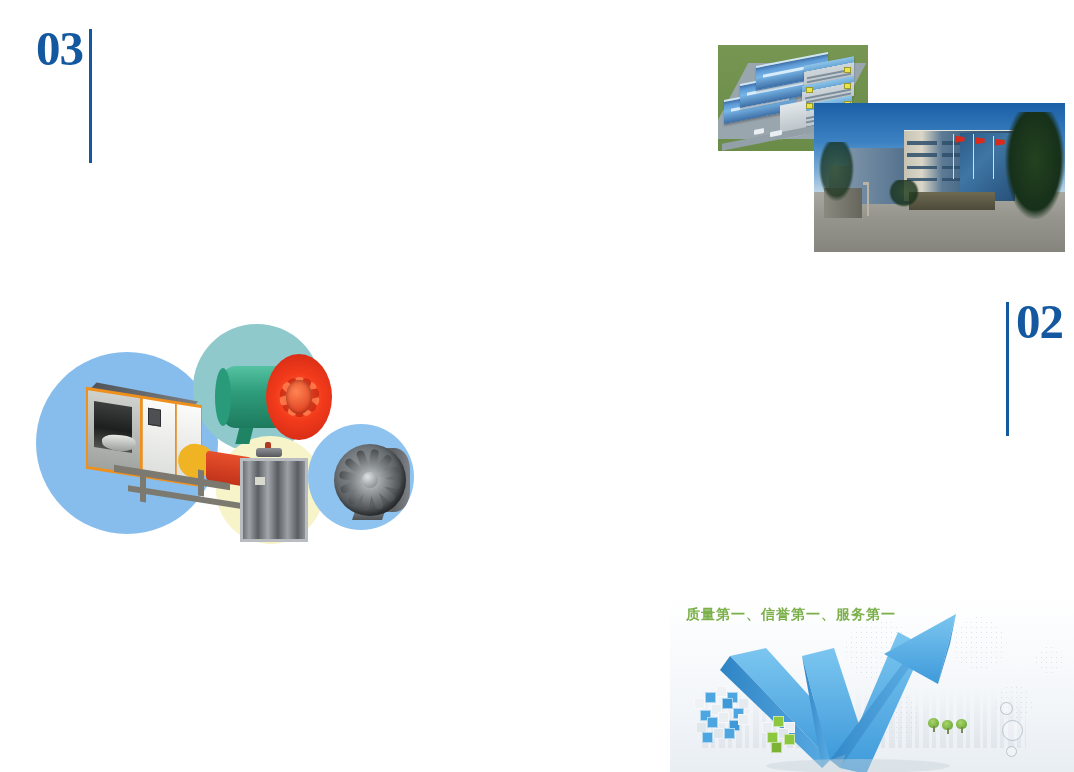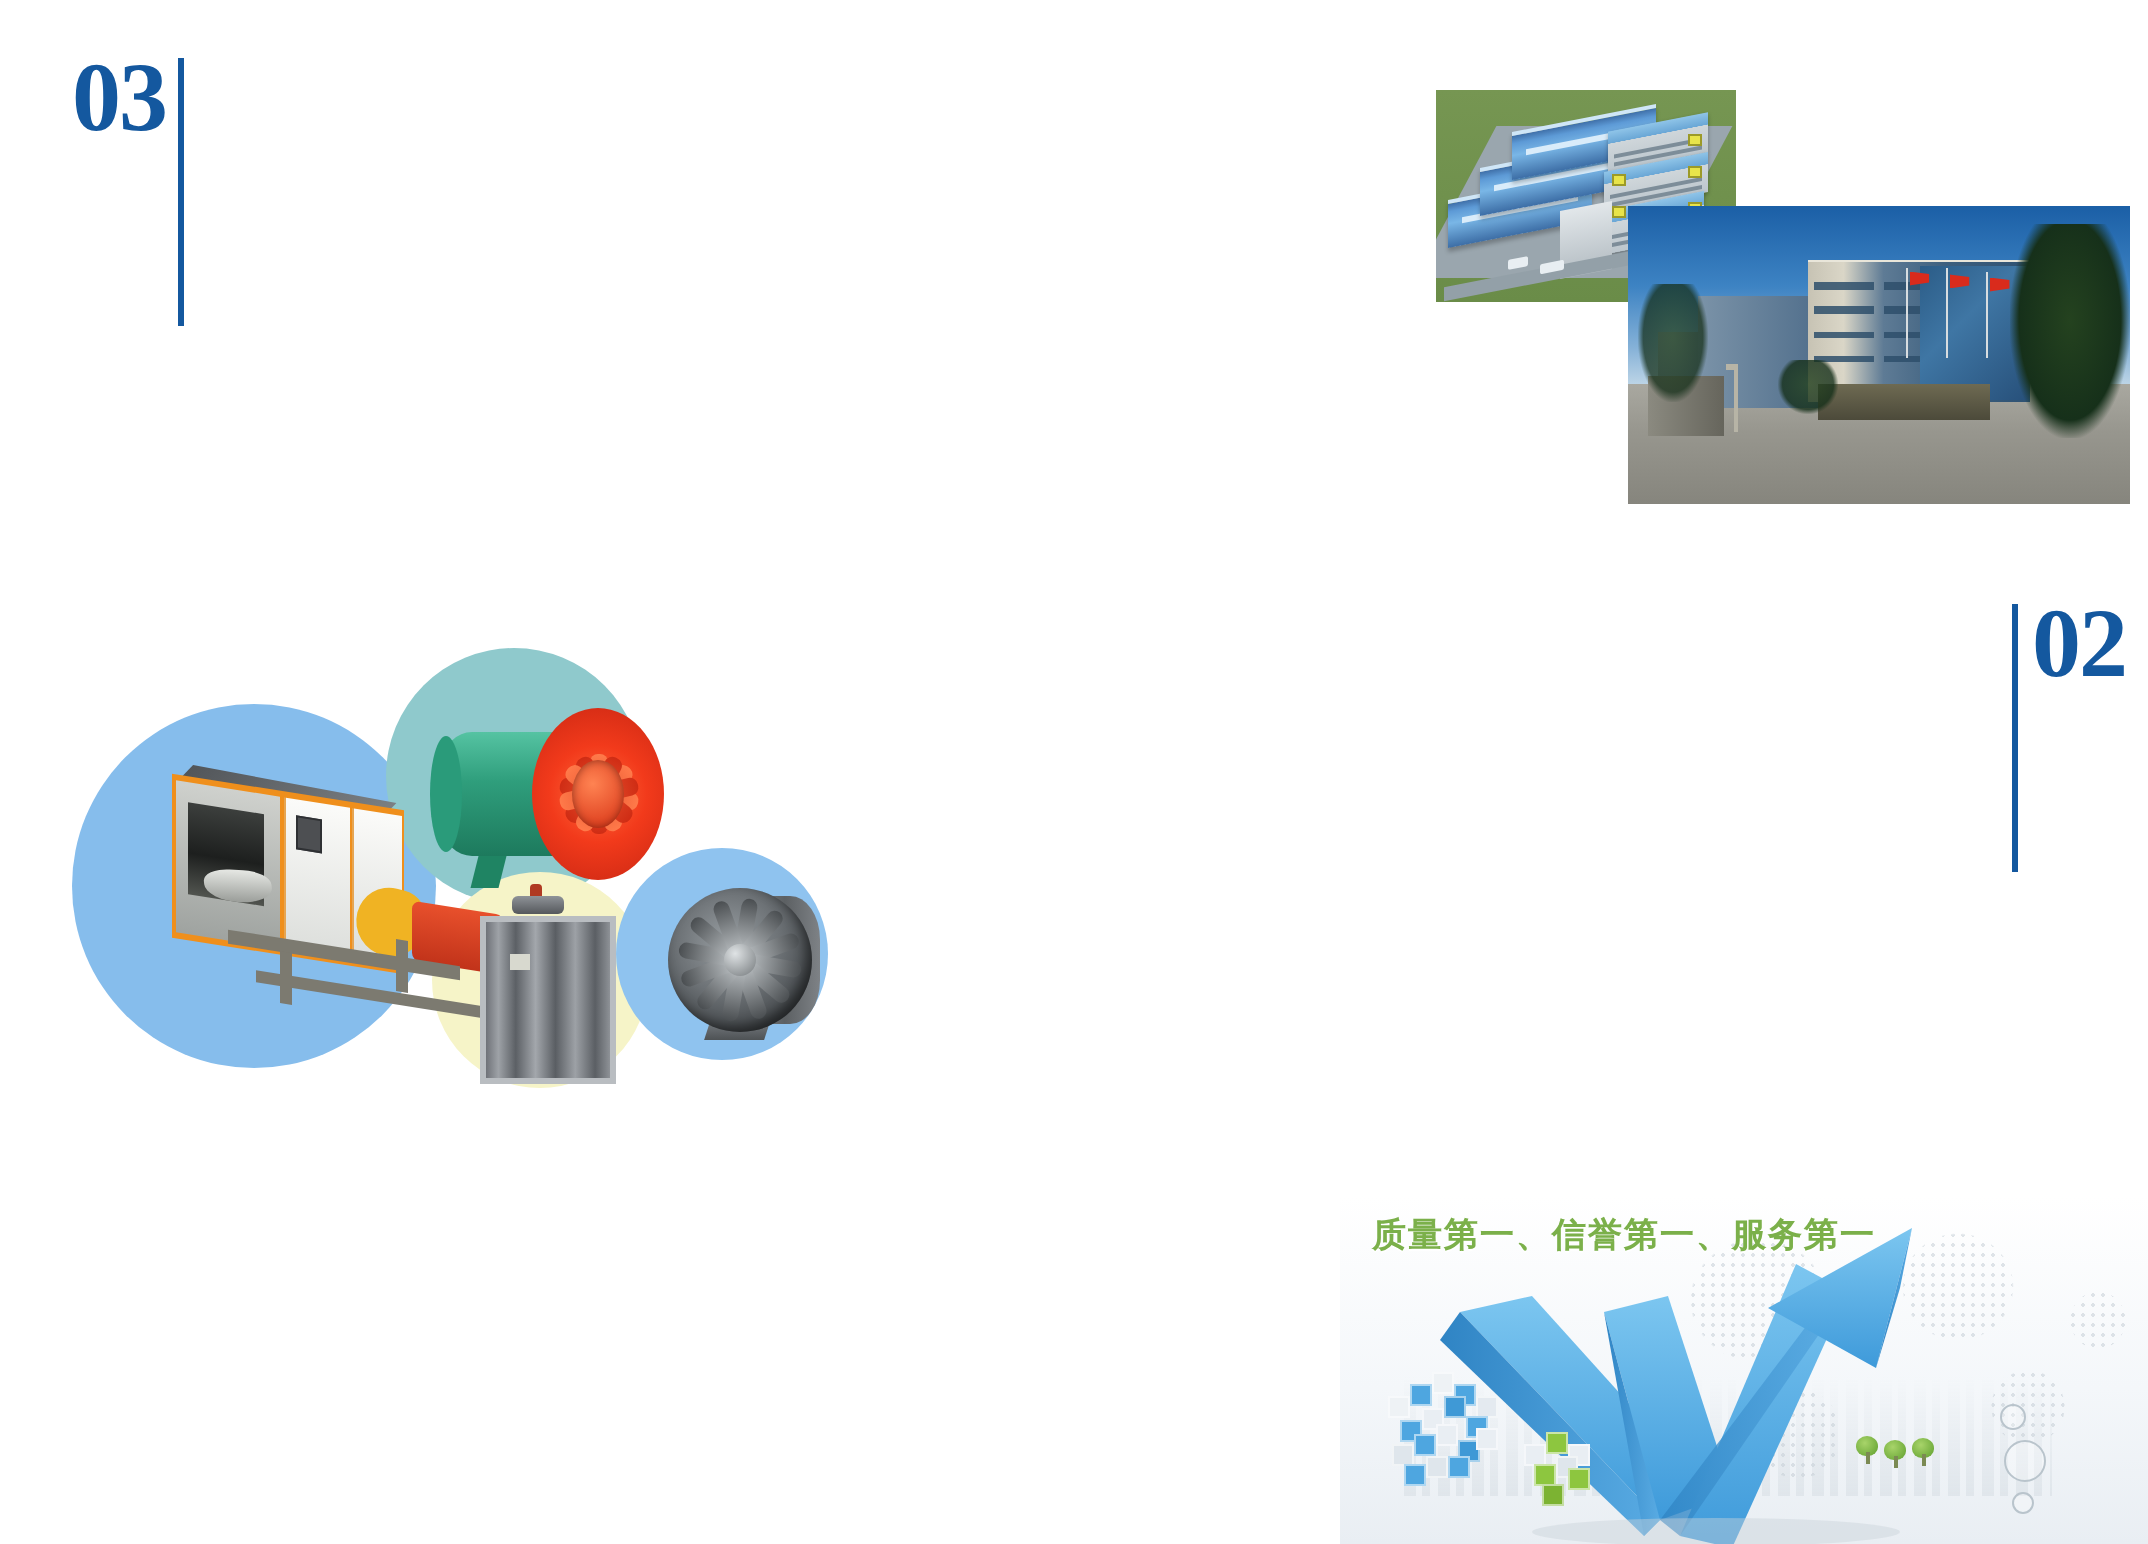--- a/index.html
+++ b/index.html
@@ -350,21 +350,21 @@
     background:
       linear-gradient(to top, #c9d2d9 0%, rgba(201,210,217,0) 100%);
     -webkit-mask-image: repeating-linear-gradient(to right,
       #000 0 6px, transparent 6px 9px, #000 9px 13px, transparent 13px 17px);
     mask-image: repeating-linear-gradient(to right,
       #000 0 6px, transparent 6px 9px, #000 9px 13px, transparent 13px 17px);
   }
   .bn-slogan {
     position: absolute; left: 16px; top: 8px;
     font-family: "DejaVu Sans", sans-serif;
-    font-size: 17px;
+    font-size: 14px;
     font-weight: bold;
     letter-spacing: 1px;
     color: #7bb04a;
     text-shadow: 0 1px 0 rgba(255,255,255,.9);
     white-space: nowrap;
   }
   .bn-arrow { position: absolute; left: 0; top: 0; width: 100%; height: 100%; }
   .bn-cube-blue, .bn-cube-green {
     position: absolute;
   }

